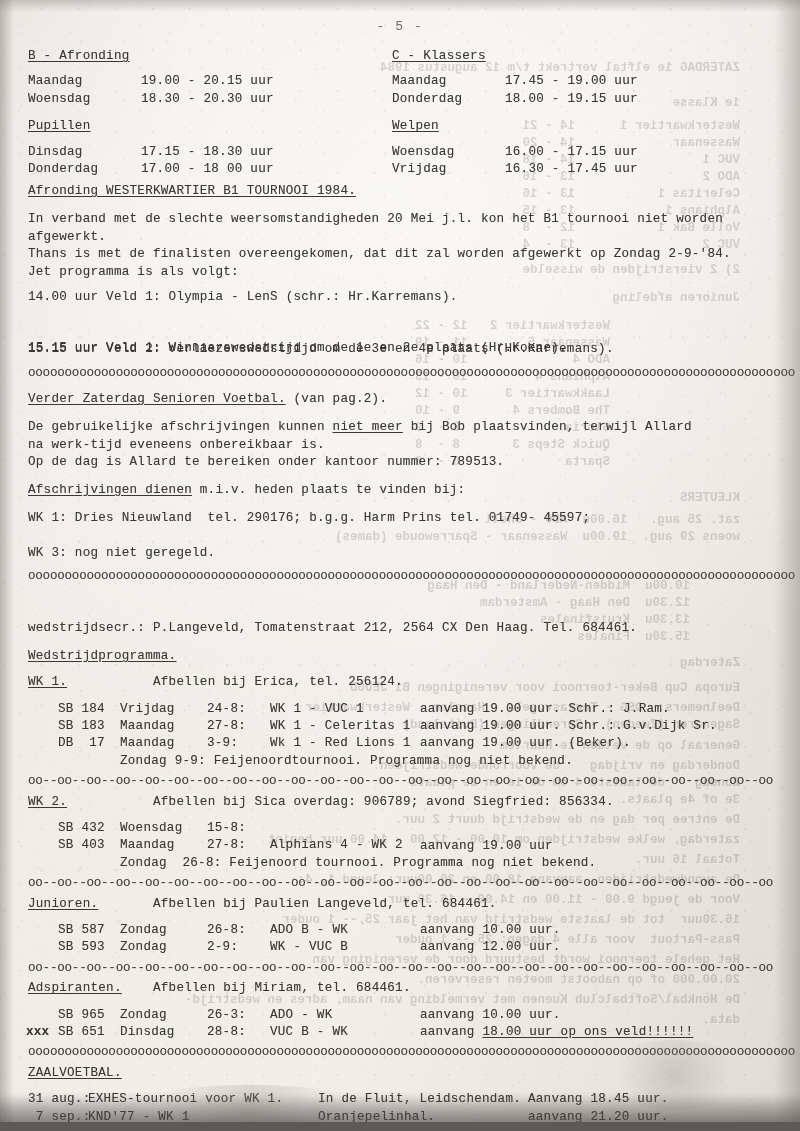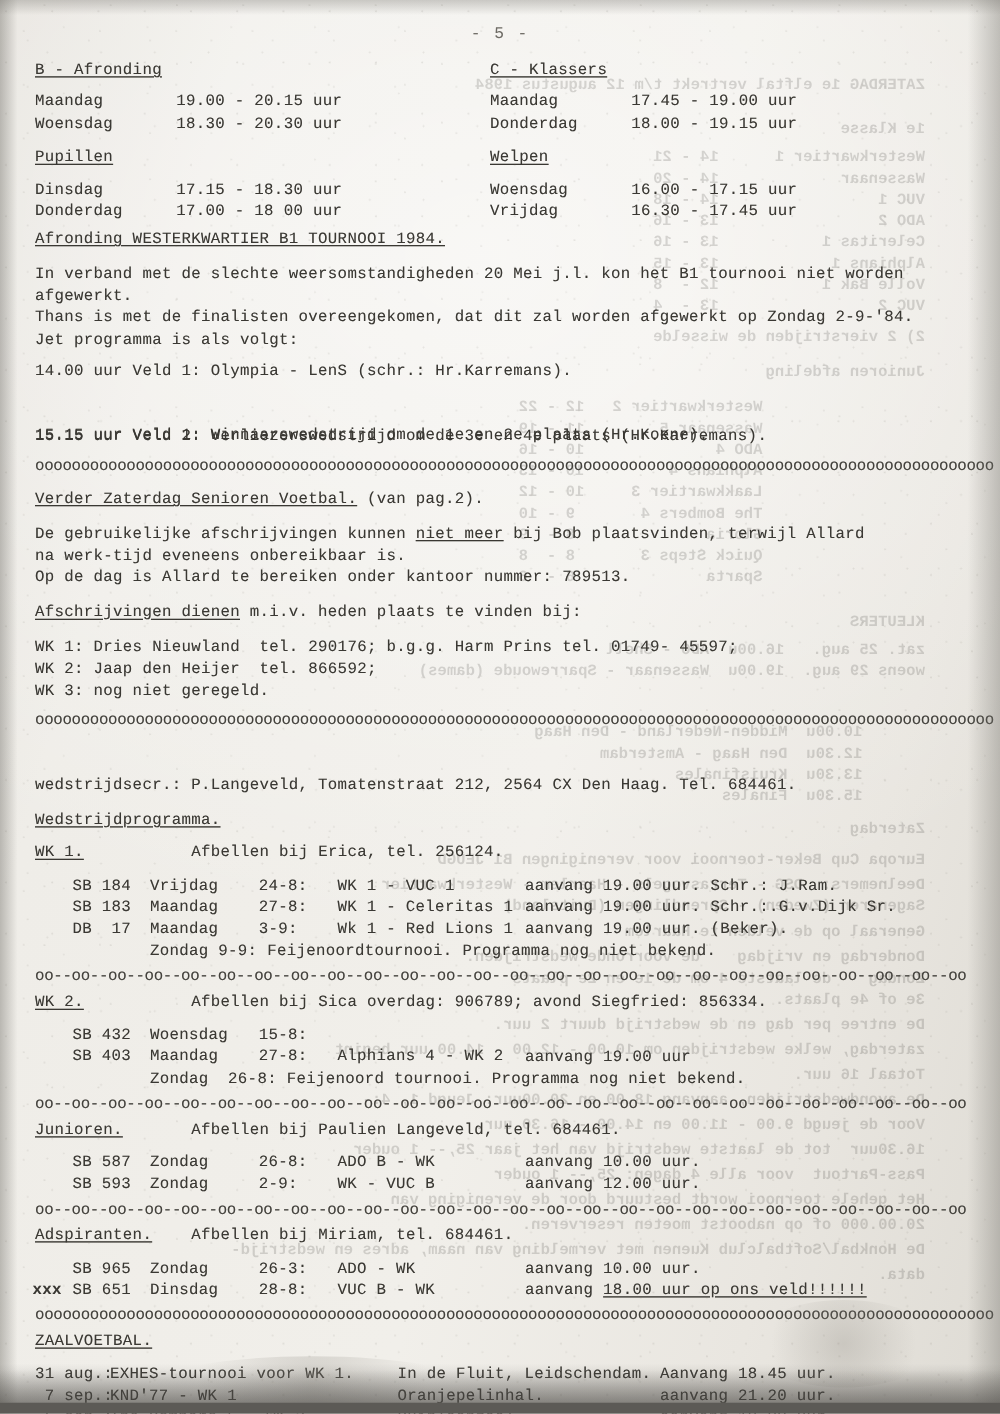--- a/index.html
+++ b/index.html
@@ -208,21 +208,20 @@
       <div class="ln" style="left: 28px; top: 289px;">14.00 uur Veld 1: Olympia - LenS (schr.: Hr.Karremans).</div>
       <div class="ln" style="left: 28px; top: 323.8px; margin-top: 16px;">15.15 uur Veld 1: Winnaarswedstrijd om de 1e en 2e plaats (Hr.Koene).</div>
       <div class="ln" style="left: 28px; top: 341.2px;">15.15 uur Veld 2: Verliezerswedstrijd om de 3e en 4e plaats (Hr.Karremans).</div>
       <div class="ln sep" style="left: 28px; top: 364.6px;">ooooooooooooooooooooooooooooooooooooooooooooooooooooooooooooooooooooooooooooooooooooooooooooooooooooooooo</div>
       <div class="ln" style="left: 28px; top: 391px;"><span class="u">Verder Zaterdag Senioren Voetbal.</span> (van pag.2).</div>
       <div class="ln" style="left: 28px; top: 436.8px;">na werk-tijd eveneens onbereikbaar is.</div>
       <div class="ln" style="left: 28px; top: 419.4px;">De gebruikelijke afschrijvingen kunnen <span class="u">niet meer</span> bij Bob plaatsvinden, terwijl Allard</div>
       <div class="ln" style="left: 28px; top: 454.2px;">Op de dag is Allard te bereiken onder kantoor nummer: 789513.</div>
       <div class="ln" style="left: 28px; top: 481.6px;"><span class="u">Afschrijvingen dienen</span> m.i.v. heden plaats te vinden bij:</div>
       <div class="ln" style="left: 28px; top: 510px;">WK 1: Dries Nieuwland  tel. 290176; b.g.g. Harm Prins tel. 01749- 45597;</div>
-      <div class="ln" style="left: 28px; top: 527.4px;">WK 2: Jaap den Heijer  tel. 866592;</div>
       <div class="ln" style="left: 28px; top: 544.8px;">WK 3: nog niet geregeld.</div>
       <div class="ln sep" style="left: 28px; top: 568.2px;">ooooooooooooooooooooooooooooooooooooooooooooooooooooooooooooooooooooooooooooooooooooooooooooooooooooooooo</div>
       <div class="ln" style="left: 28px; top: 620.4px;">wedstrijdsecr.: P.Langeveld, Tomatenstraat 212, 2564 CX Den Haag. Tel. 684461.</div>
       <div class="ln" style="left: 28px; top: 647.8px;"><span class="u">Wedstrijdprogramma.</span></div>
       <div class="ln" style="left: 28px; top: 674.2px;"><span class="u">WK 1.</span></div>
       <div class="ln" style="left: 153px; top: 674.2px;">Afbellen bij Erica, tel. 256124.</div>
       <div class="ln" style="left: 58px; top: 700.6px;">SB 184</div>
       <div class="ln" style="left: 120px; top: 700.6px;">Vrijdag</div>
       <div class="ln" style="left: 207px; top: 700.6px;">24-8:</div>
       <div class="ln" style="left: 270px; top: 700.6px;">WK 1 - VUC 1</div>

